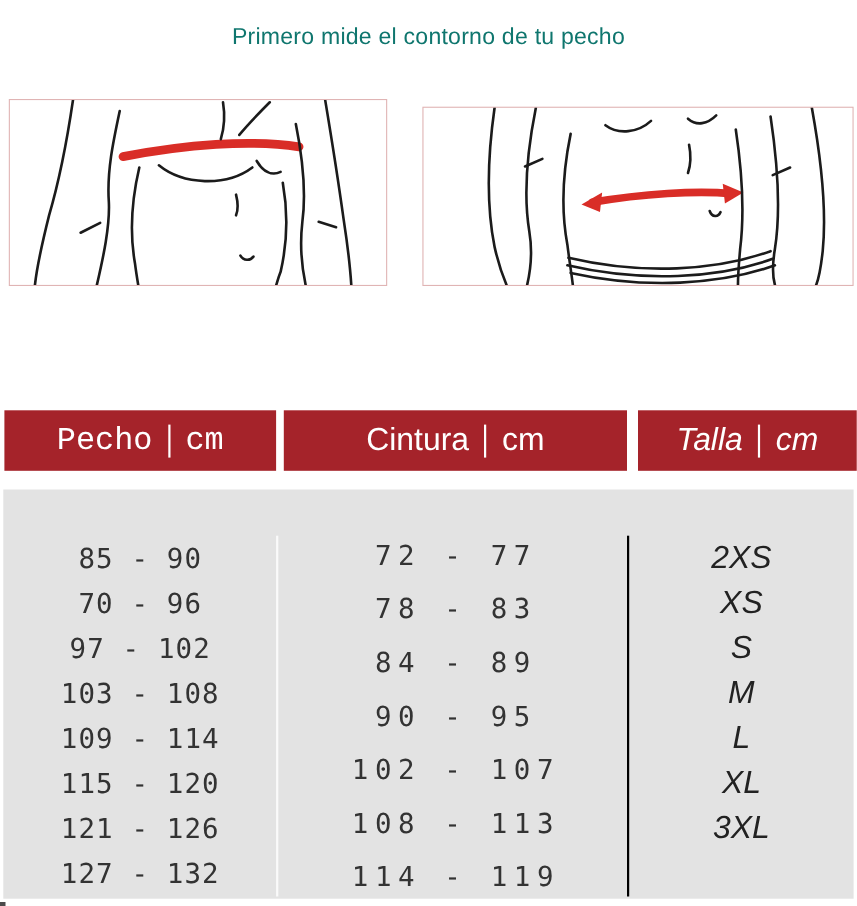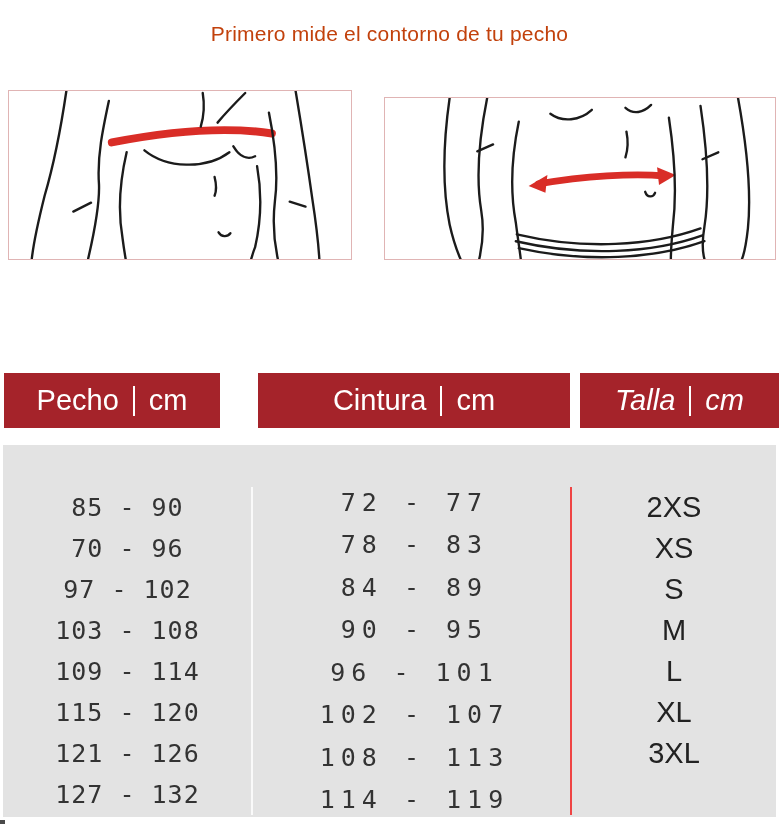--- a/index.html
+++ b/index.html
@@ -2,54 +2,54 @@
 <html><head>
 <meta charset="utf-8">
 <style>
   html,body { margin:0; padding:0; background:#ffffff; }
   .page {
     position:relative; width:779px; height:824px; overflow:hidden;
     background:#ffffff; font-family:"Liberation Sans", sans-serif;
   }
   .title {
     position:absolute; left:0; width:100%; text-align:center;
-    font-size:21px; color:#c2410c; letter-spacing:0.2px;
+    font-size:21px; color:#0f766e; letter-spacing:0.2px;
   }
   #title-chest { top:22px; }
   #title-waist { top:301px; }
 
   .fig {
     position:absolute; box-sizing:border-box;
     border:1px solid #e0b4b4; background:#ffffff;
   }
   #fig-chest { left:8px;   top:90px; width:344px; height:170px; }
   #fig-waist { left:384px; top:97px; width:392px; height:163px; }
   .fig svg { display:block; width:100%; height:100%; }
   .ink { stroke:#1b1b1b; stroke-width:2.4; fill:none; stroke-linecap:round; }
   .band { stroke:#d92d27; fill:none; stroke-linecap:round; }
 
   .hdr-row { position:absolute; top:373px; left:0; width:779px; height:55px; }
   .hdr {
     position:absolute; top:0; height:55px; background:#a5232a; color:#ffffff;
     display:flex; align-items:center; justify-content:center; font-size:29px;
   }
-  #hdr-pecho   { left:4px;   width:216px; }
+  #hdr-pecho   { left:4px;   width:247px;font-family:Liberation Mono, monospace; }
   #hdr-cintura { left:258px; width:312px;text-align:right; }
   #hdr-talla   { left:580px; width:199px;font-style:italic; }
   .sep { display:inline-block; width:2px; height:30px; background:#ffffff; margin:0 14px; }
 
   .panel {
     position:absolute; left:3px; top:445px; width:773px; height:372px;
     background:#e3e3e3; display:flex; align-items:flex-start;
     padding-top:42px; box-sizing:border-box;
   }
   .col { display:flex; flex-direction:column; height:328px; box-sizing:border-box; }
   .col-pecho   { width:250px; border-right:2px solid #fafafa; }
-  .col-cintura { width:319px; border-right:2px solid #ef4444;gap:12px; }
-  .col-talla   { flex:1; }
+  .col-cintura { width:319px; border-right:2px solid #000000;gap:12px; }
+  .col-talla   { flex:1;font-style:italic; }
   .cell {
     height:41px; display:flex; align-items:center; justify-content:center;
     color:#333333;
   }
   .mono .cell { font-family:"DejaVu Sans Mono", monospace; font-size:25px; }
   .col-pecho .cell   { letter-spacing:1px;  padding-left:1px; }
   .col-cintura .cell { letter-spacing:6px;  padding-left:6px; }
   .col-talla .cell   { font-size:29px; color:#222222; }
 
   .corner-mark { position:absolute; left:0; top:820px; width:5px; height:4px; background:#4a4a4a; }
@@ -132,21 +132,20 @@
       <div class="cell">109 - 114</div>
       <div class="cell">115 - 120</div>
       <div class="cell">121 - 126</div>
       <div class="cell">127 - 132</div>
     </div>
     <div class="col col-cintura mono">
       <div class="cell">72 - 77</div>
       <div class="cell">78 - 83</div>
       <div class="cell">84 - 89</div>
       <div class="cell">90 - 95</div>
-      <div class="cell">96 - 101</div>
       <div class="cell">102 - 107</div>
       <div class="cell">108 - 113</div>
       <div class="cell">114 - 119</div>
     </div>
     <div class="col col-talla">
       <div class="cell">2XS</div>
       <div class="cell">XS</div>
       <div class="cell">S</div>
       <div class="cell">M</div>
       <div class="cell">L</div>

